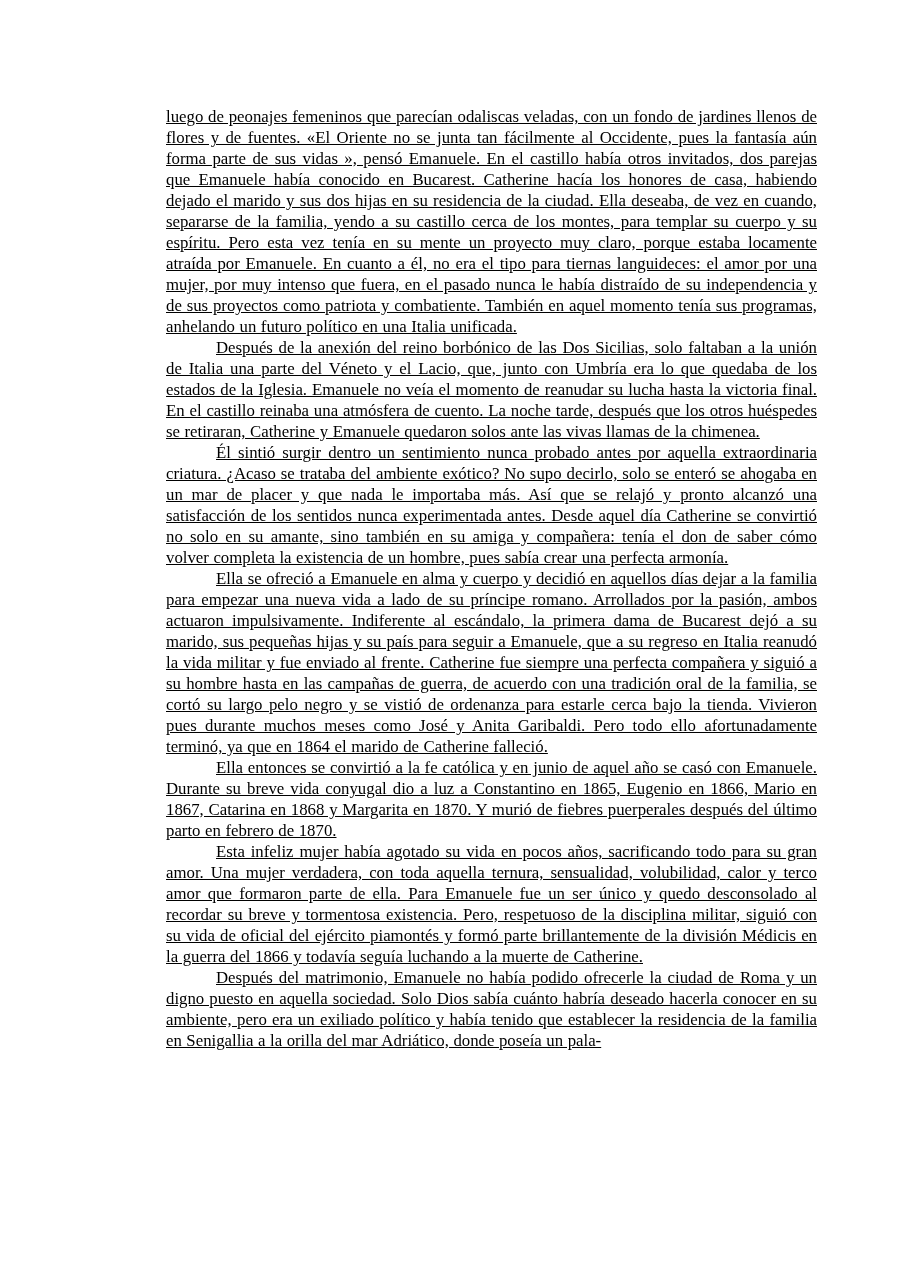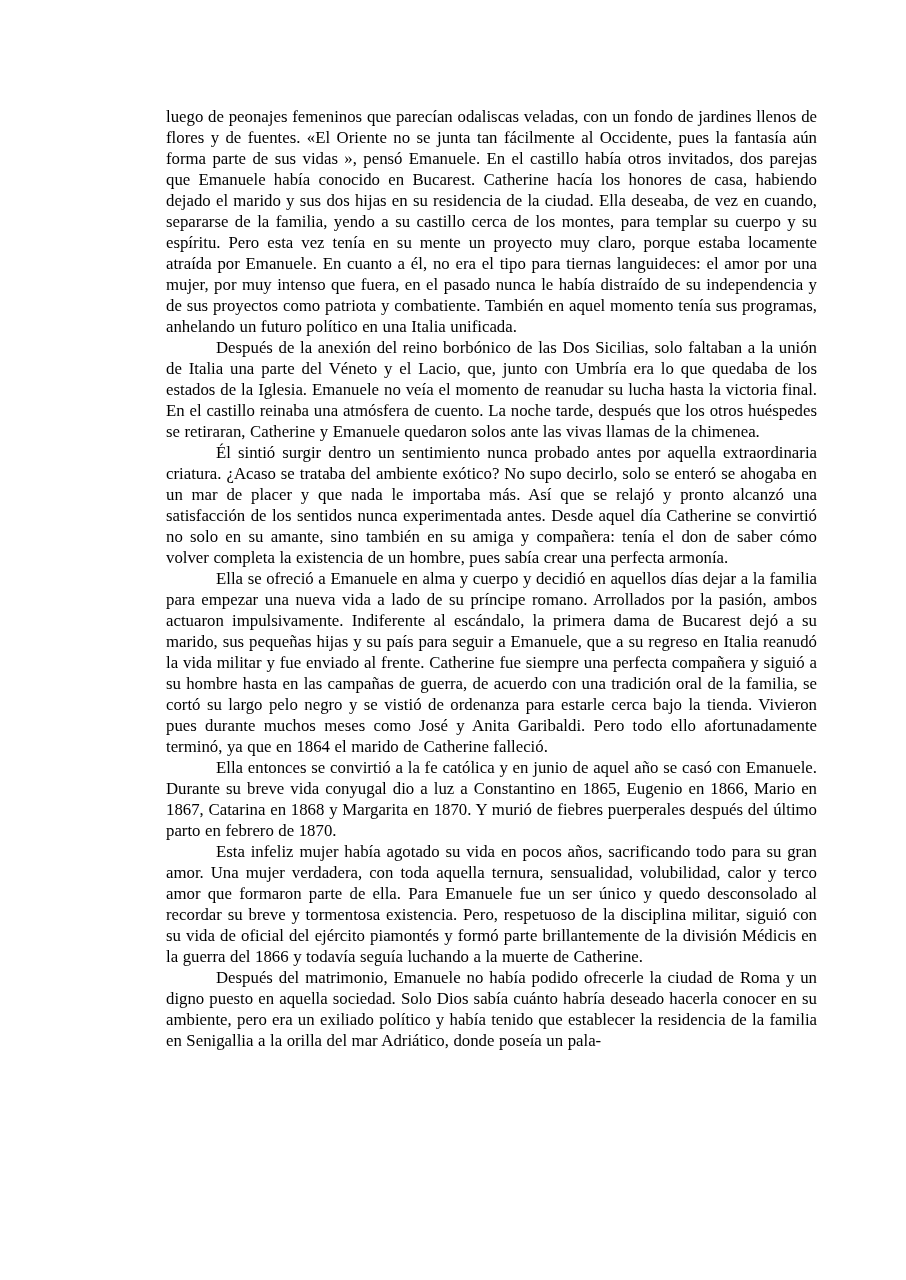--- a/index.html
+++ b/index.html
@@ -9,20 +9,21 @@
   }
   .page {
     position: relative;
     width: 806px;
     height: 1280px;
     background: #ffffff;
     box-sizing: border-box;
     padding: 106px 127px 0 116px;
     overflow: hidden;
     margin: 0 auto;
+    text-decoration: underline;
   }
   .text-block {
     width: 651px;
   }
   .page p {
     margin: 0;
     font-family: "Liberation Serif", serif;
     font-size: 16.8px;
     line-height: 21px;
     text-align: justify;

